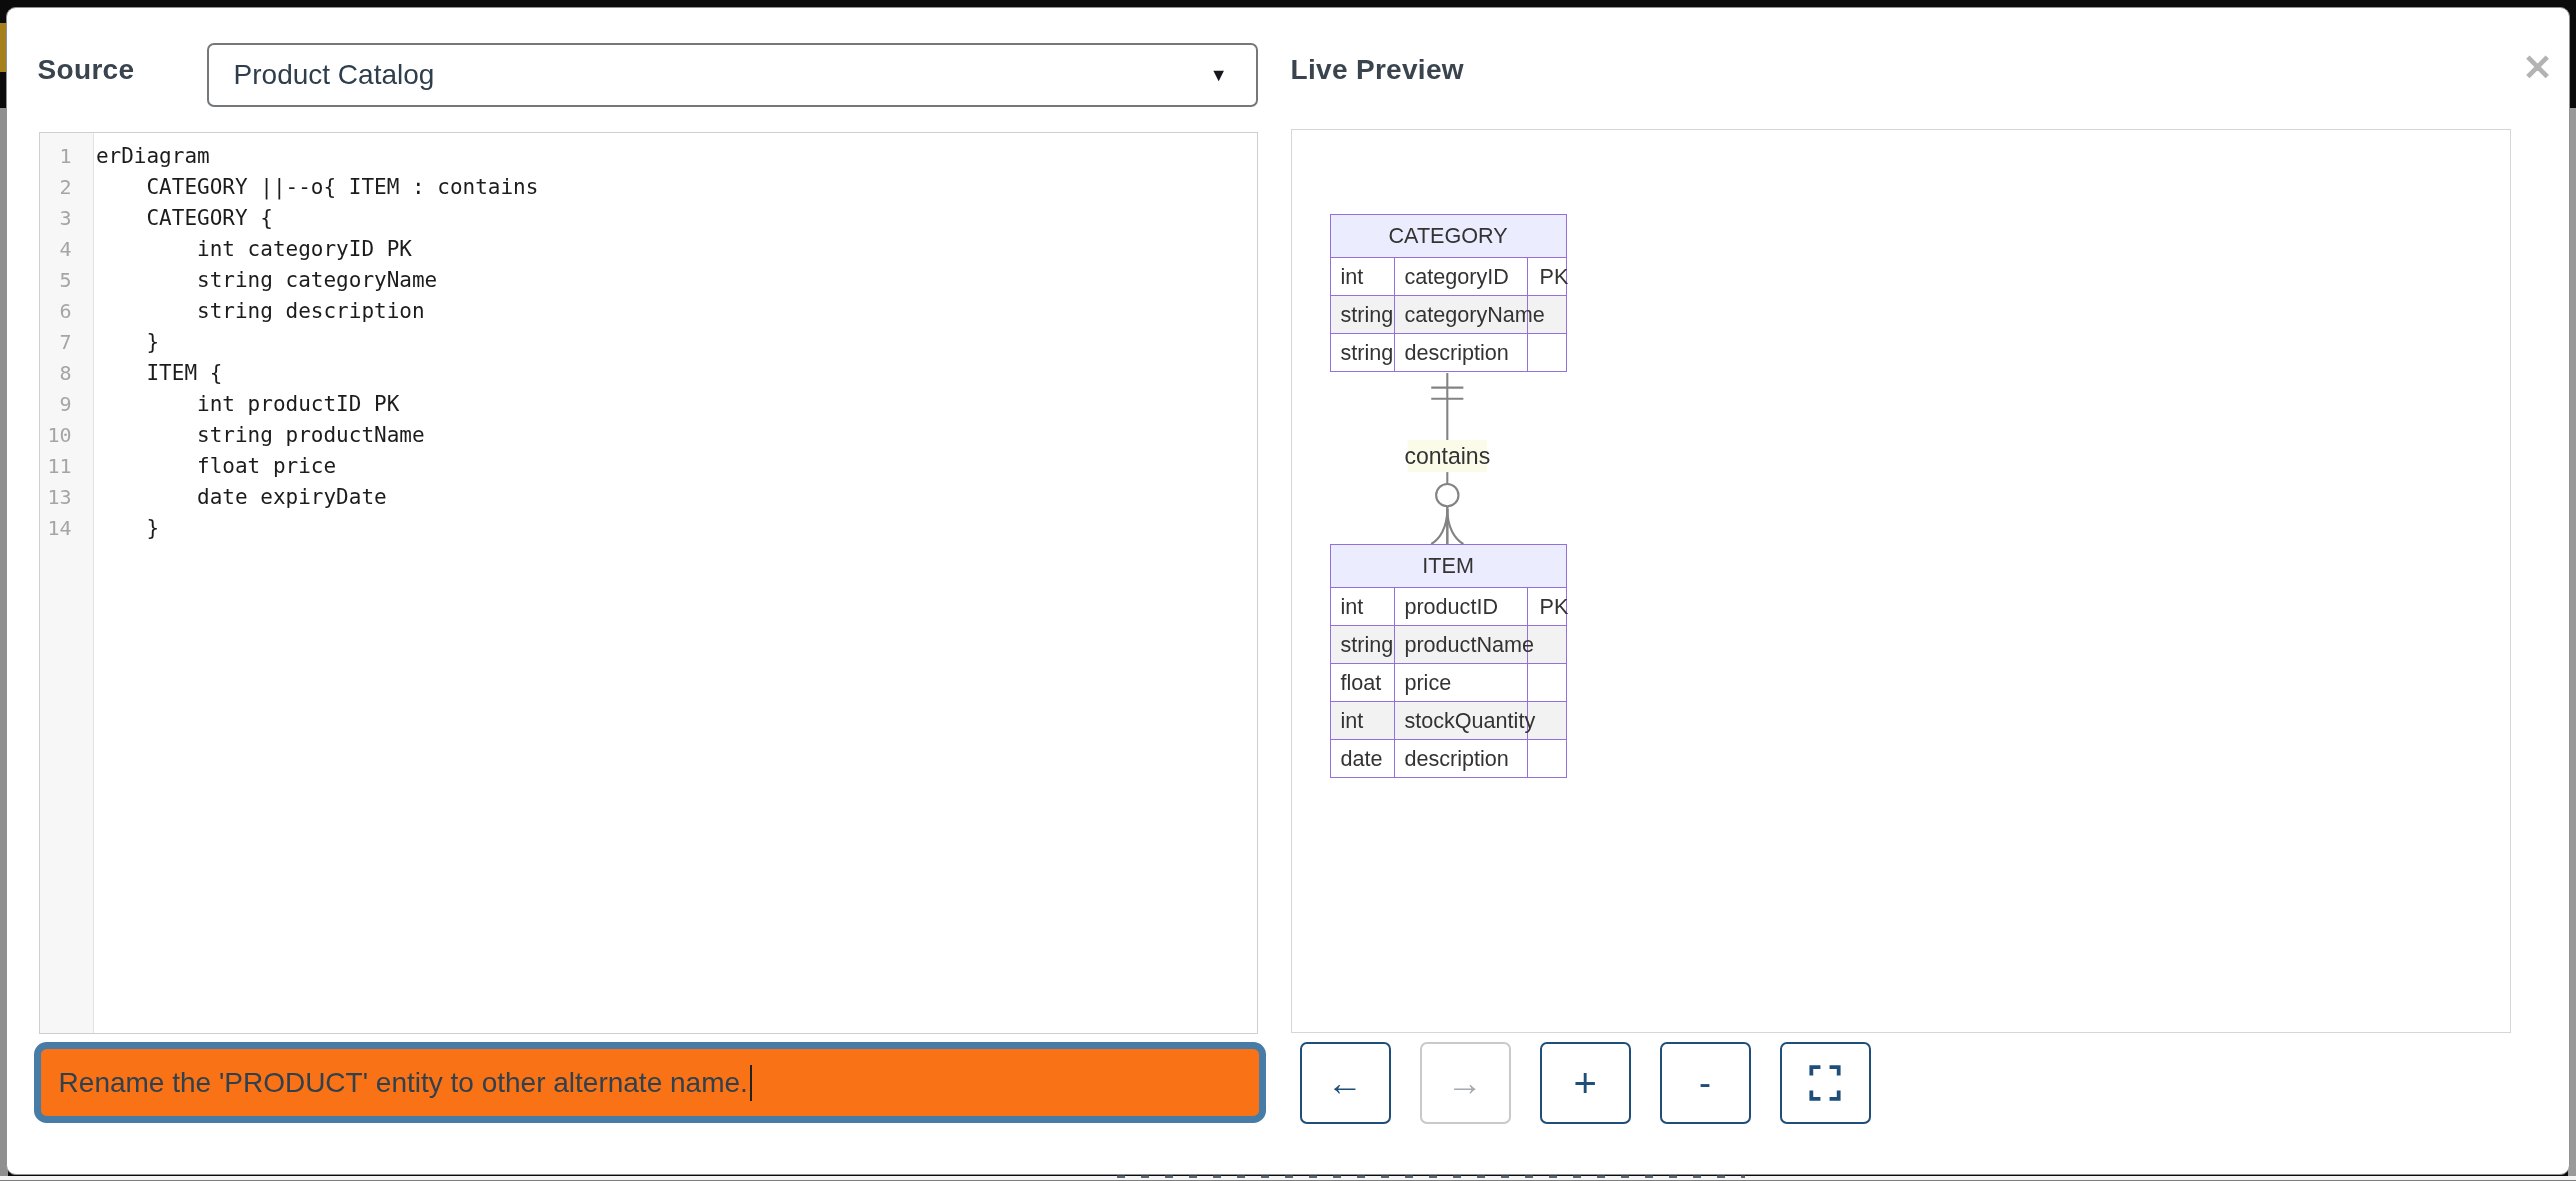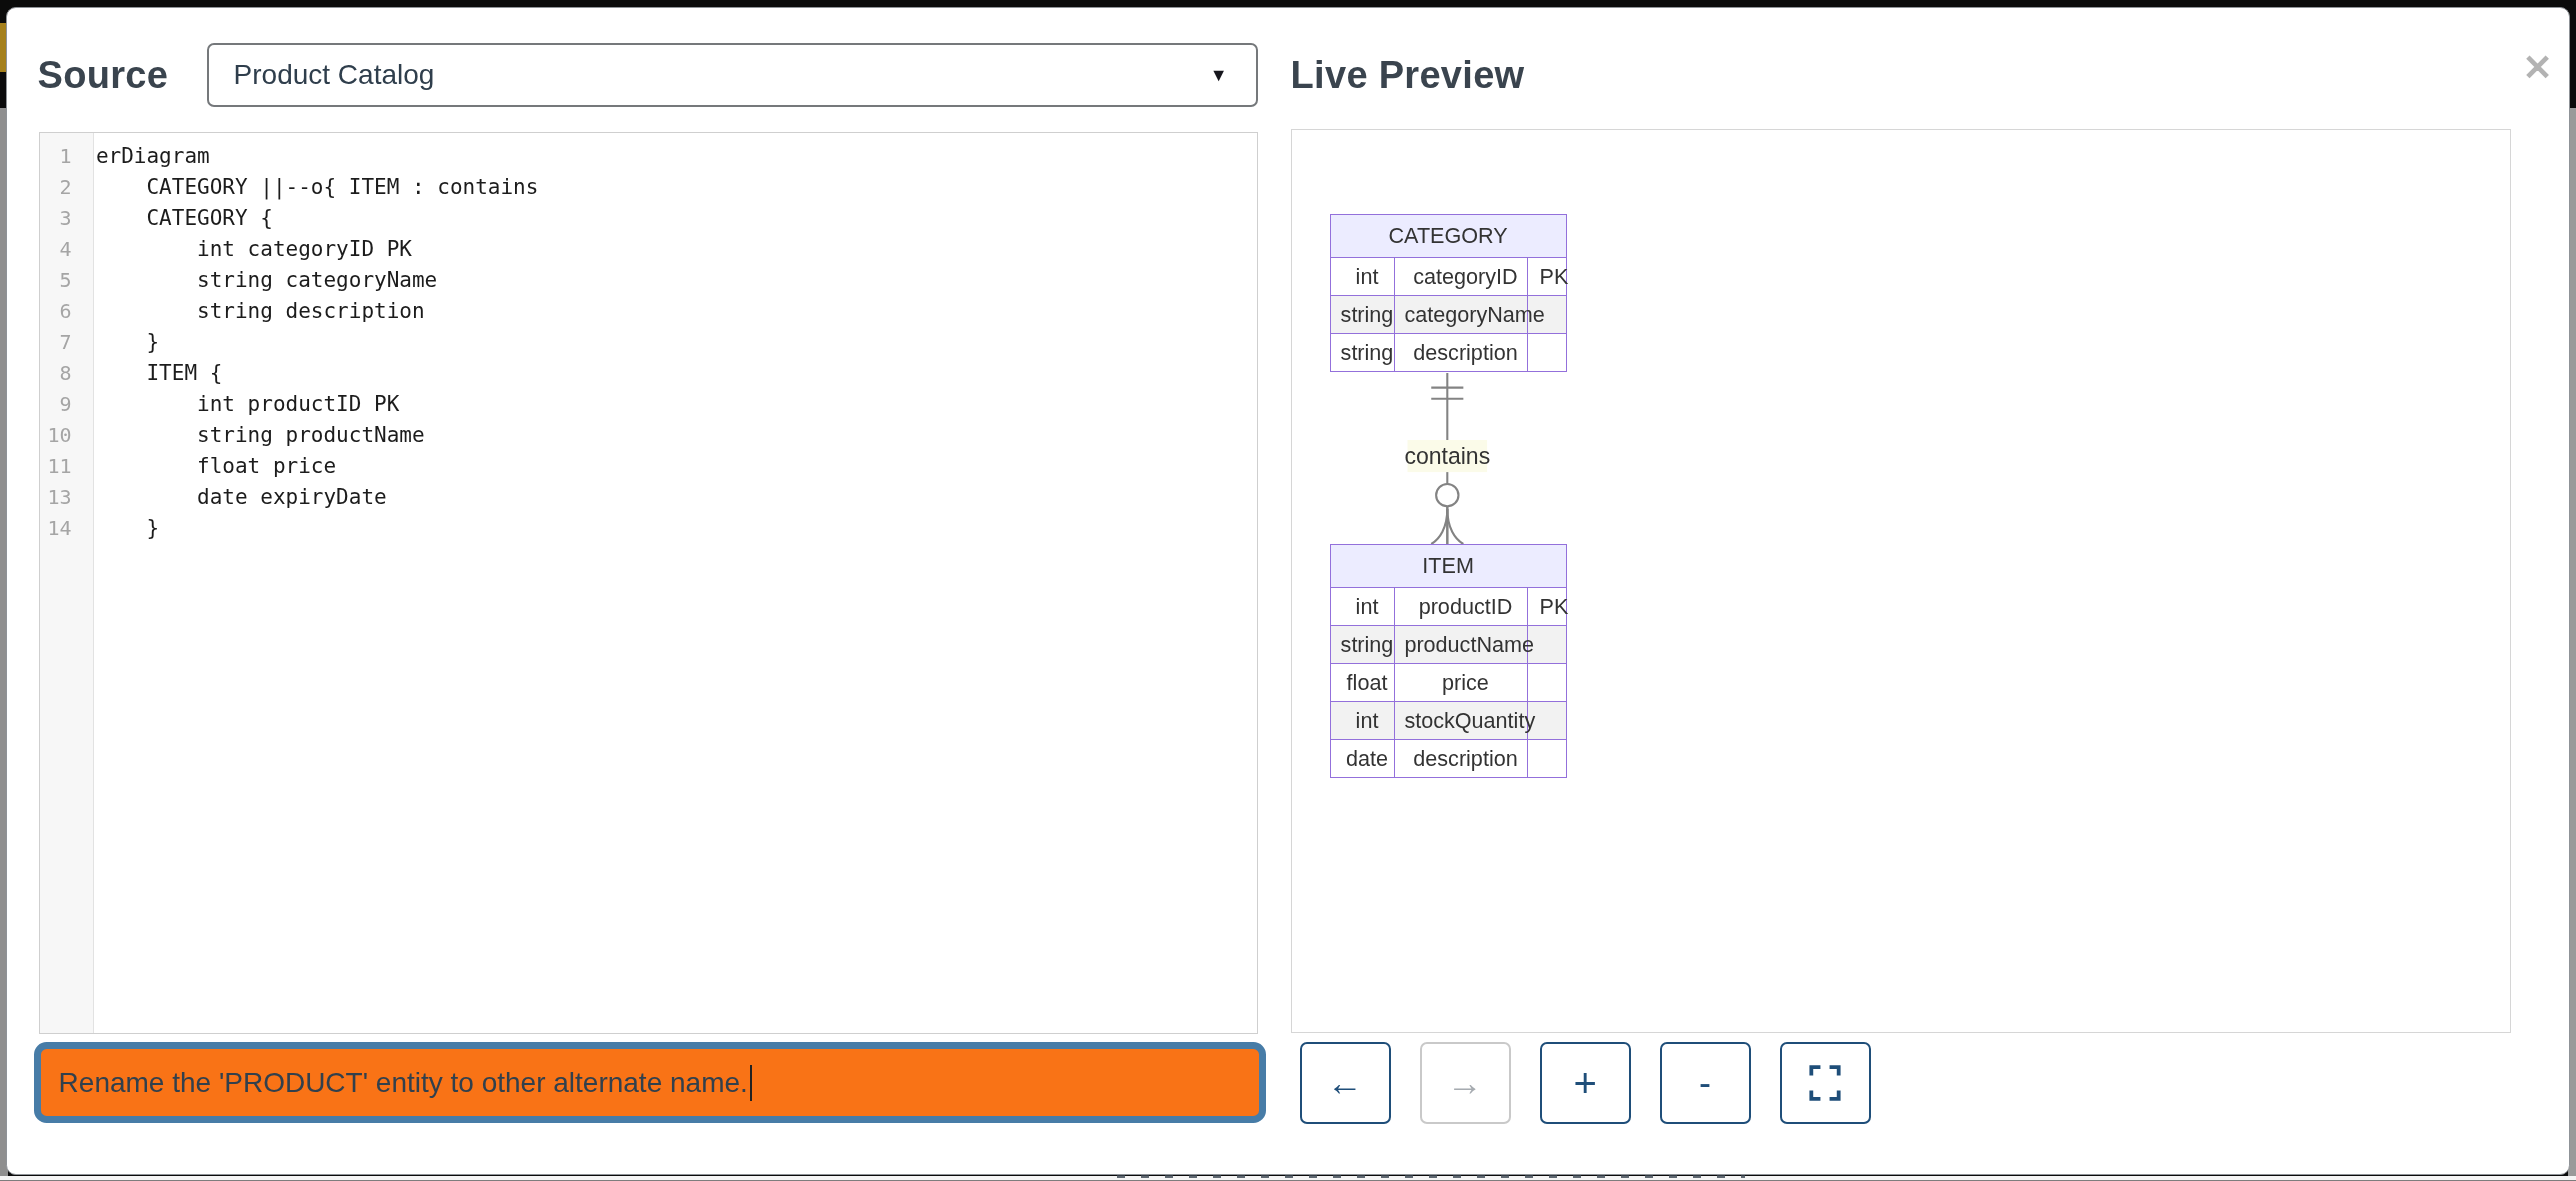--- a/index.html
+++ b/index.html
@@ -12,21 +12,21 @@
   .bg-side.right { right:0; background:#9a9a9a; }
   .bg-gold { position:absolute; left:0; top:23px; width:6.3px; height:49px; background:#a5801c; }
   .bg-bottom { position:absolute; left:0; bottom:0; width:100%; height:6.3px; background:#f5f5f5; border-bottom:2.8px solid #7d7d7d; }
   .bg-bottom-marks { position:absolute; left:1117px; bottom:2.1px; width:628px; height:3.5px;
     background:repeating-linear-gradient(90deg,#3a4550 0 8.4px, transparent 8.4px 24px); opacity:.8; }
 
   
   .modal { position:absolute; left:5.6px; top:7px; width:2564px; height:1168px;
     background:#ffffff; border:1.4px solid #8f9398; border-radius:9.8px; }
 
-  .heading { position:absolute; font-size:38px; font-weight:700; color:#3a444e; letter-spacing:0.3px; }
+  .heading { position:absolute; font-size:28px; font-weight:700; color:#3a444e; letter-spacing:0.3px; }
   #source-heading { left:31px; top:46px; }
   #preview-heading { left:1284px; top:46px; }
 
   .dropdown { position:absolute; left:200px; top:35px; width:1051px; height:64px;
     background:#fff; border:2.1px solid #75787b; border-radius:7px;
     display:flex; align-items:center; padding:0 28px 0 25px; cursor:pointer;gap:44px; }
   .dropdown .val { font-size:28px; color:#2f3e4c; flex:1; }
   .dropdown .caret { font-size:18px; color:#16161d; }
 
   .close-btn { position:absolute; left:2503px; top:32px; width:56px; height:56px;
@@ -45,21 +45,21 @@
     font-family:"DejaVu Sans Mono", monospace; font-size:21px; color:#1c1c1c; }
 
   
   .preview { position:absolute; left:1284px; top:121px; width:1220px; height:904px;
     background:#fff; border:1.4px solid #d6d6d6; overflow:hidden; }
 
   table.er { position:absolute; border-collapse:collapse; table-layout:fixed; width:236px;
     font-size:21.6px; color:#333; background:#fff;border-radius:31px; }
   table.er th, table.er td { border:1.4px solid #9370db; }
   table.er th { height:43px; background:#ececff; font-weight:400; text-align:center; }
-  table.er td { height:38px; padding-left:9.8px;text-align:center; }
+  table.er td { height:38px; padding-left:9.8px; }
   table.er td.key { padding-left:12px; text-align:center; }
   table.er col.c-type { width:64px; } table.er col.c-name { width:133px; } table.er col.c-key { width:39px; }
   table.er tr.even td { background:#f2f2f2; }
   #cat-table { left:38px; top:84px; }
   #item-table { left:38px; top:414px; }
 
   .rel-svg { position:absolute; left:38px; top:243px; }
 
   
   .prompt { position:absolute; left:27px; top:1034px; width:1232px; height:81px;

